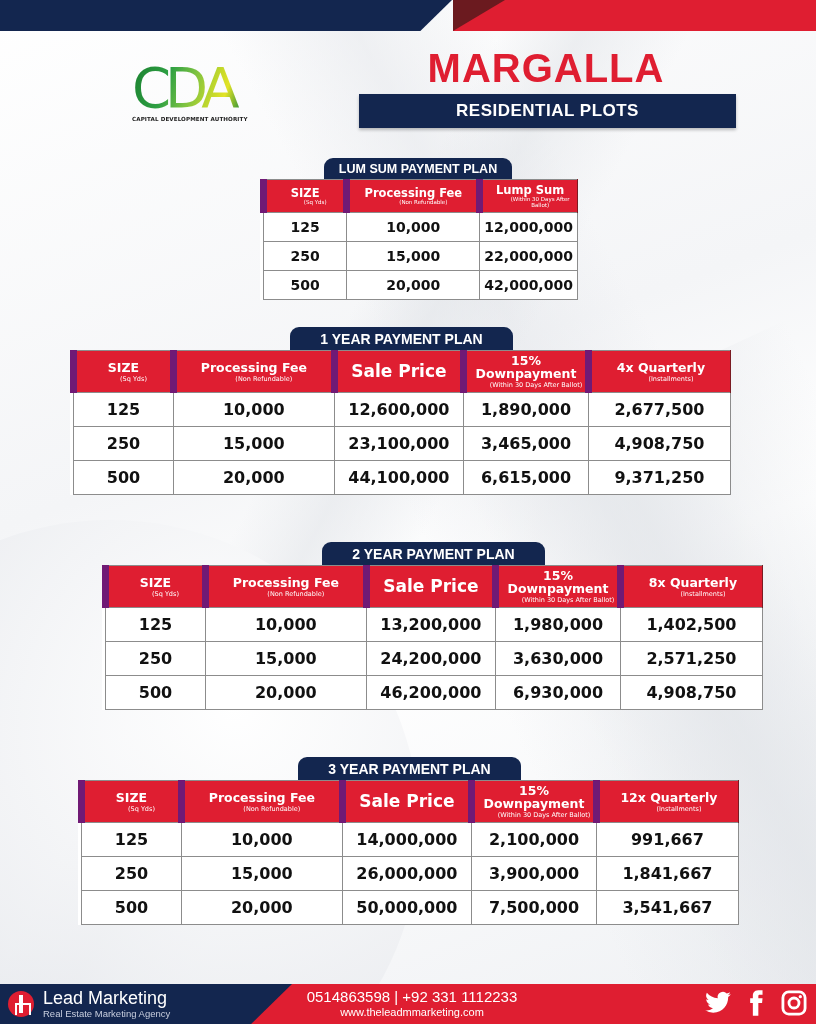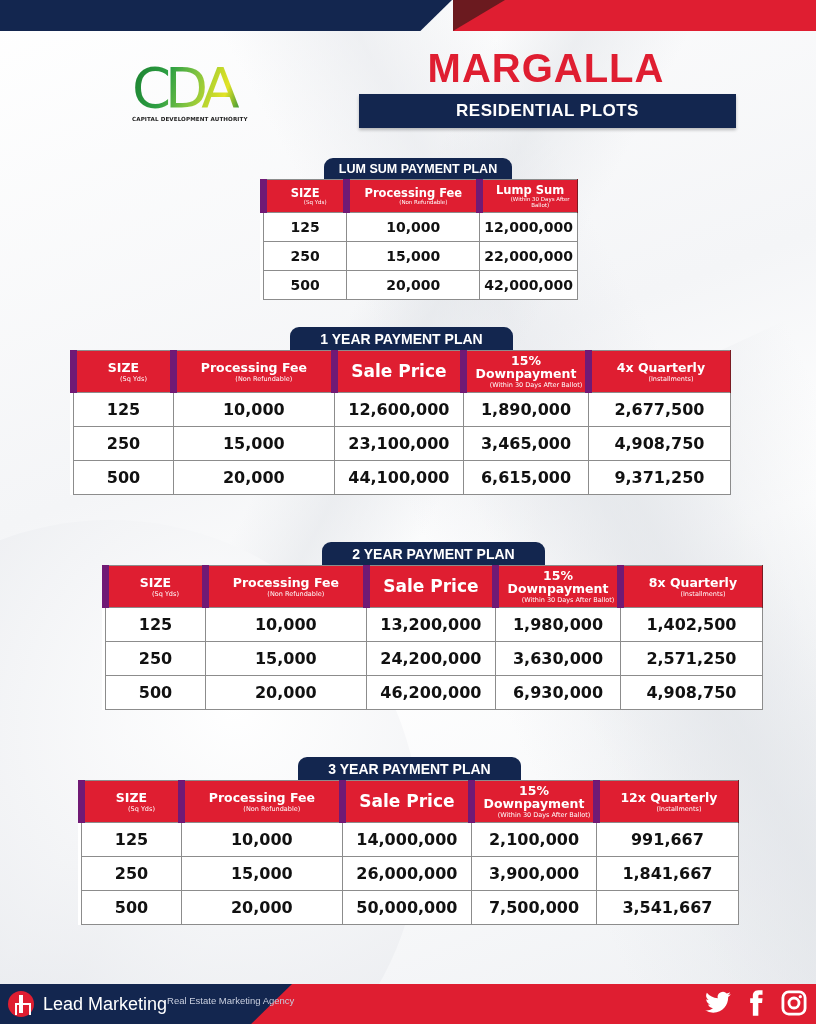--- a/index.html
+++ b/index.html
@@ -156,21 +156,21 @@
   .footer-brand { position: absolute; left: 8px; top: 3px; height: 34px; display: flex; align-items: center; }
   .brand-badge {
     width: 26px; height: 26px; border-radius: 50%; background: #df1e31; position: relative; margin-right: 9px;
   }
   .brand-badge::before {
     content: ""; position: absolute; left: 11px; top: 4px; width: 4px; height: 18px; background: #ffffff;
   }
   .brand-badge::after {
     content: ""; position: absolute; left: 7px; top: 12px; width: 12px; height: 10px; border: 2px solid #ffffff; border-bottom: none;
   }
-  .brand-text { display: flex; }
+  .brand-text { display: flex; flex-direction: column; }
   .brand-name { font-family: "Liberation Sans", sans-serif; font-size: 18px; color: #ffffff; line-height: 19px; }
   .brand-tag { font-family: "Liberation Sans", sans-serif; font-size: 9.5px; color: #c8cede; line-height: 11px; }
   .footer-contact { position: absolute; left: 292px; top: 4px; width: 240px; text-align: center; color: #ffffff; }
   .footer-phone { font-family: "Liberation Sans", sans-serif; font-size: 15px; line-height: 17px; font-weight: 500; }
   .footer-web { font-family: "Liberation Sans", sans-serif; font-size: 11px; line-height: 14px; }
   .socials { position: absolute; right: 8px; top: 5px; display: flex; gap: 10px; align-items: center; }
   .social-icon { width: 28px; height: 28px; display: inline-block; }
 </style>
 </head>
 <body>
@@ -416,20 +416,24 @@
 
 <div class="footer">
   <div class="footer-red"></div>
   <div class="footer-navy"></div>
   <div class="footer-brand">
     <span class="brand-badge"></span>
     <div class="brand-text">
       <span class="brand-name">Lead Marketing</span>
       <span class="brand-tag">Real Estate Marketing Agency</span>
     </div>
+  </div>
+  <div class="footer-contact">
+    <div class="footer-phone">0514863598 | +92 331 1112233</div>
+    <div class="footer-web">www.theleadmmarketing.com</div>
   </div>
   <div class="socials">
     <span class="social-icon">
       <svg viewBox="0 0 24 24" width="28" height="28">
           <path fill="#ffffff" d="M23 4.6c-.8.4-1.7.6-2.6.7.9-.6 1.6-1.4 2-2.5-.9.5-1.9.9-2.9 1.1a4.5 4.5 0 0 0-7.7 4.1C8 7.8 4.7 6 2.5 3.3c-1.3 2.2-.6 4.7 1.4 6-.7 0-1.4-.2-2-.6 0 2.2 1.5 4 3.6 4.5-.7.2-1.4.2-2 .1.6 1.8 2.3 3.1 4.2 3.1A9 9 0 0 1 1 18.3 12.8 12.8 0 0 0 7.9 20.3c8.3 0 12.8-6.9 12.8-12.8v-.6c.9-.6 1.7-1.4 2.3-2.3z"></path>
         </svg>
     </span>
     <span class="social-icon">
       <svg viewBox="0 0 24 24" width="28" height="28">
           <path fill="#ffffff" d="M14 8V6c0-.9.6-1.1 1-1.1h2.6V1h-3.6C10.1 1 9.3 3.9 9.3 5.7V8H7v4h2.3v11H14V12h3.2l.4-4z"></path>

